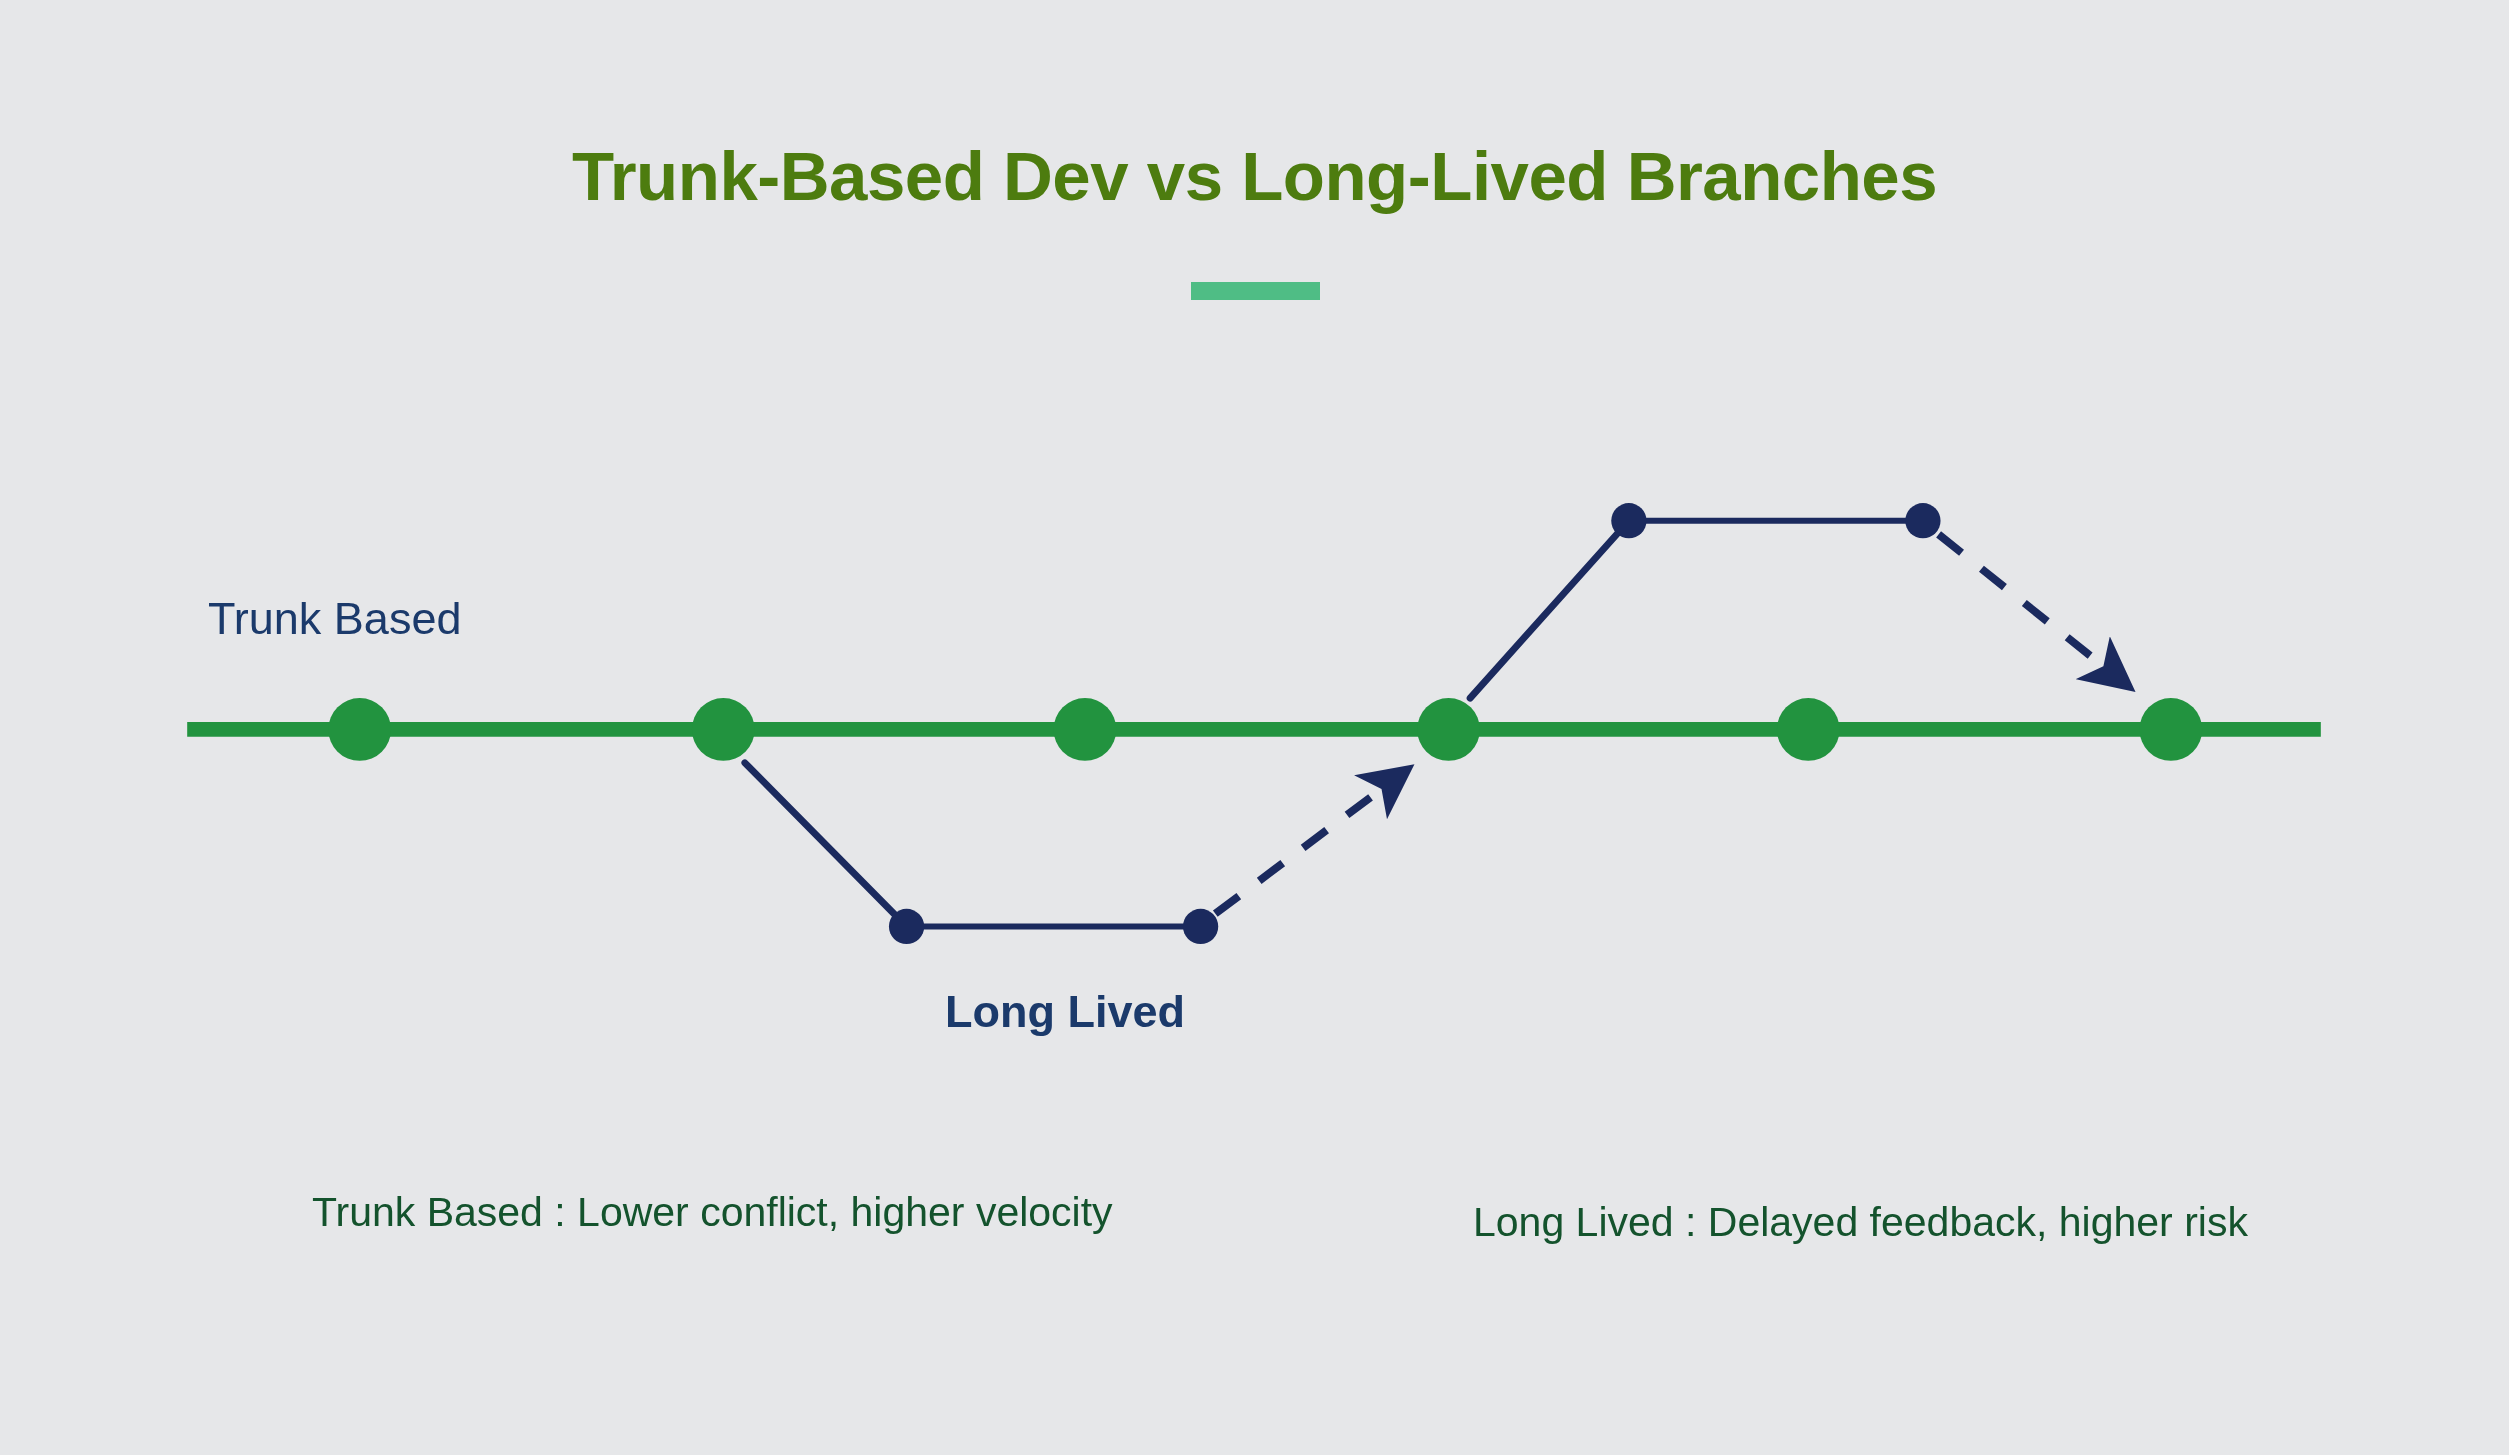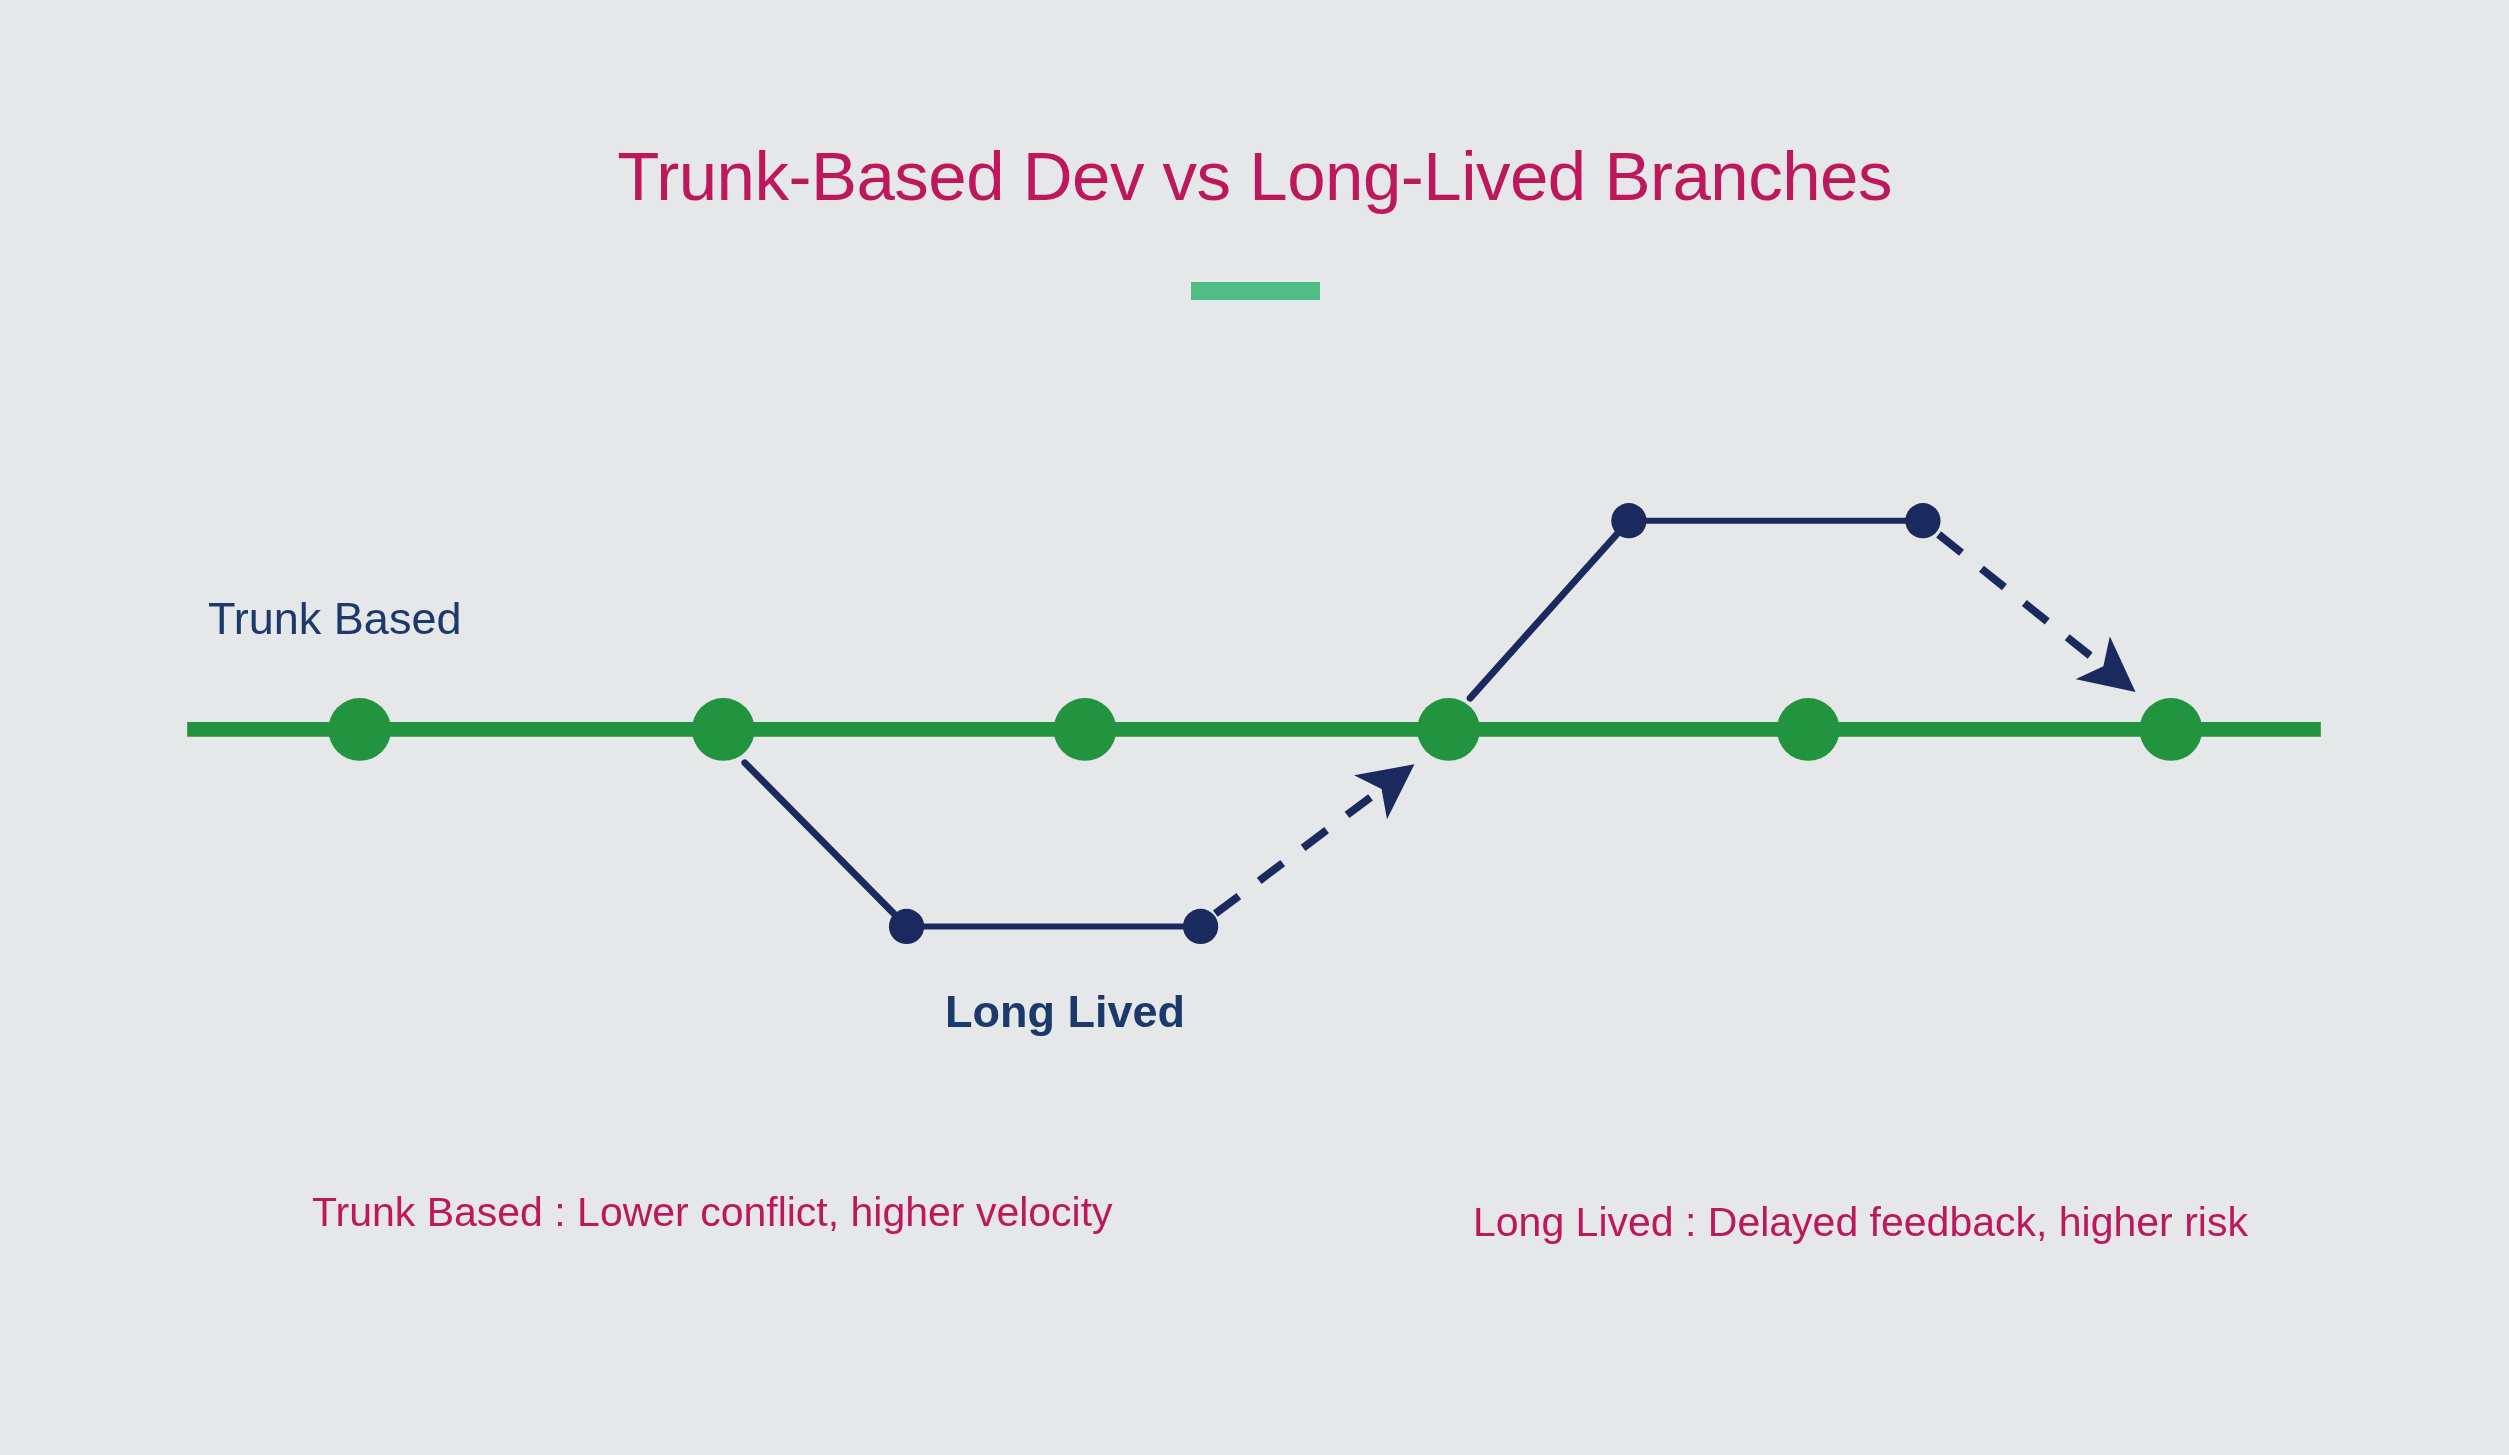--- a/index.html
+++ b/index.html
@@ -23,22 +23,22 @@
     height: 1456px;
     background: #e6e7e9;
   }
   .title {
     position: absolute;
     left: 0;
     top: 137px;
     width: 2509px;
     text-align: center;
     font-size: 69px;
-    font-weight: normal;
-    color: #be185d;
+    font-weight: bold;
+    color: #4d7c0f;
     letter-spacing: -0.5px;
     white-space: nowrap;
   }
   .accent-bar {
     position: absolute;
     left: 1191px;
     top: 282px;
     width: 129px;
     height: 17.6px;
     background: #4fbd85;
@@ -54,21 +54,21 @@
   #longlived-label {
     left: 905px;
     top: 986px;
     font-weight: bold;
     margin-left: 40px;
   }
   .caption {
     position: absolute;
     top: 1189px;
     font-size: 41px;
-    color: #be185d;
+    color: #14532d;
     white-space: nowrap;
   }
   #caption-trunk { left: 312px; }
   #caption-longlived { left: 1473px; margin-top: 10px; }
   svg#graph {
     position: absolute;
     left: 0;
     top: 0;
     width: 2509px;
     height: 1456px;

